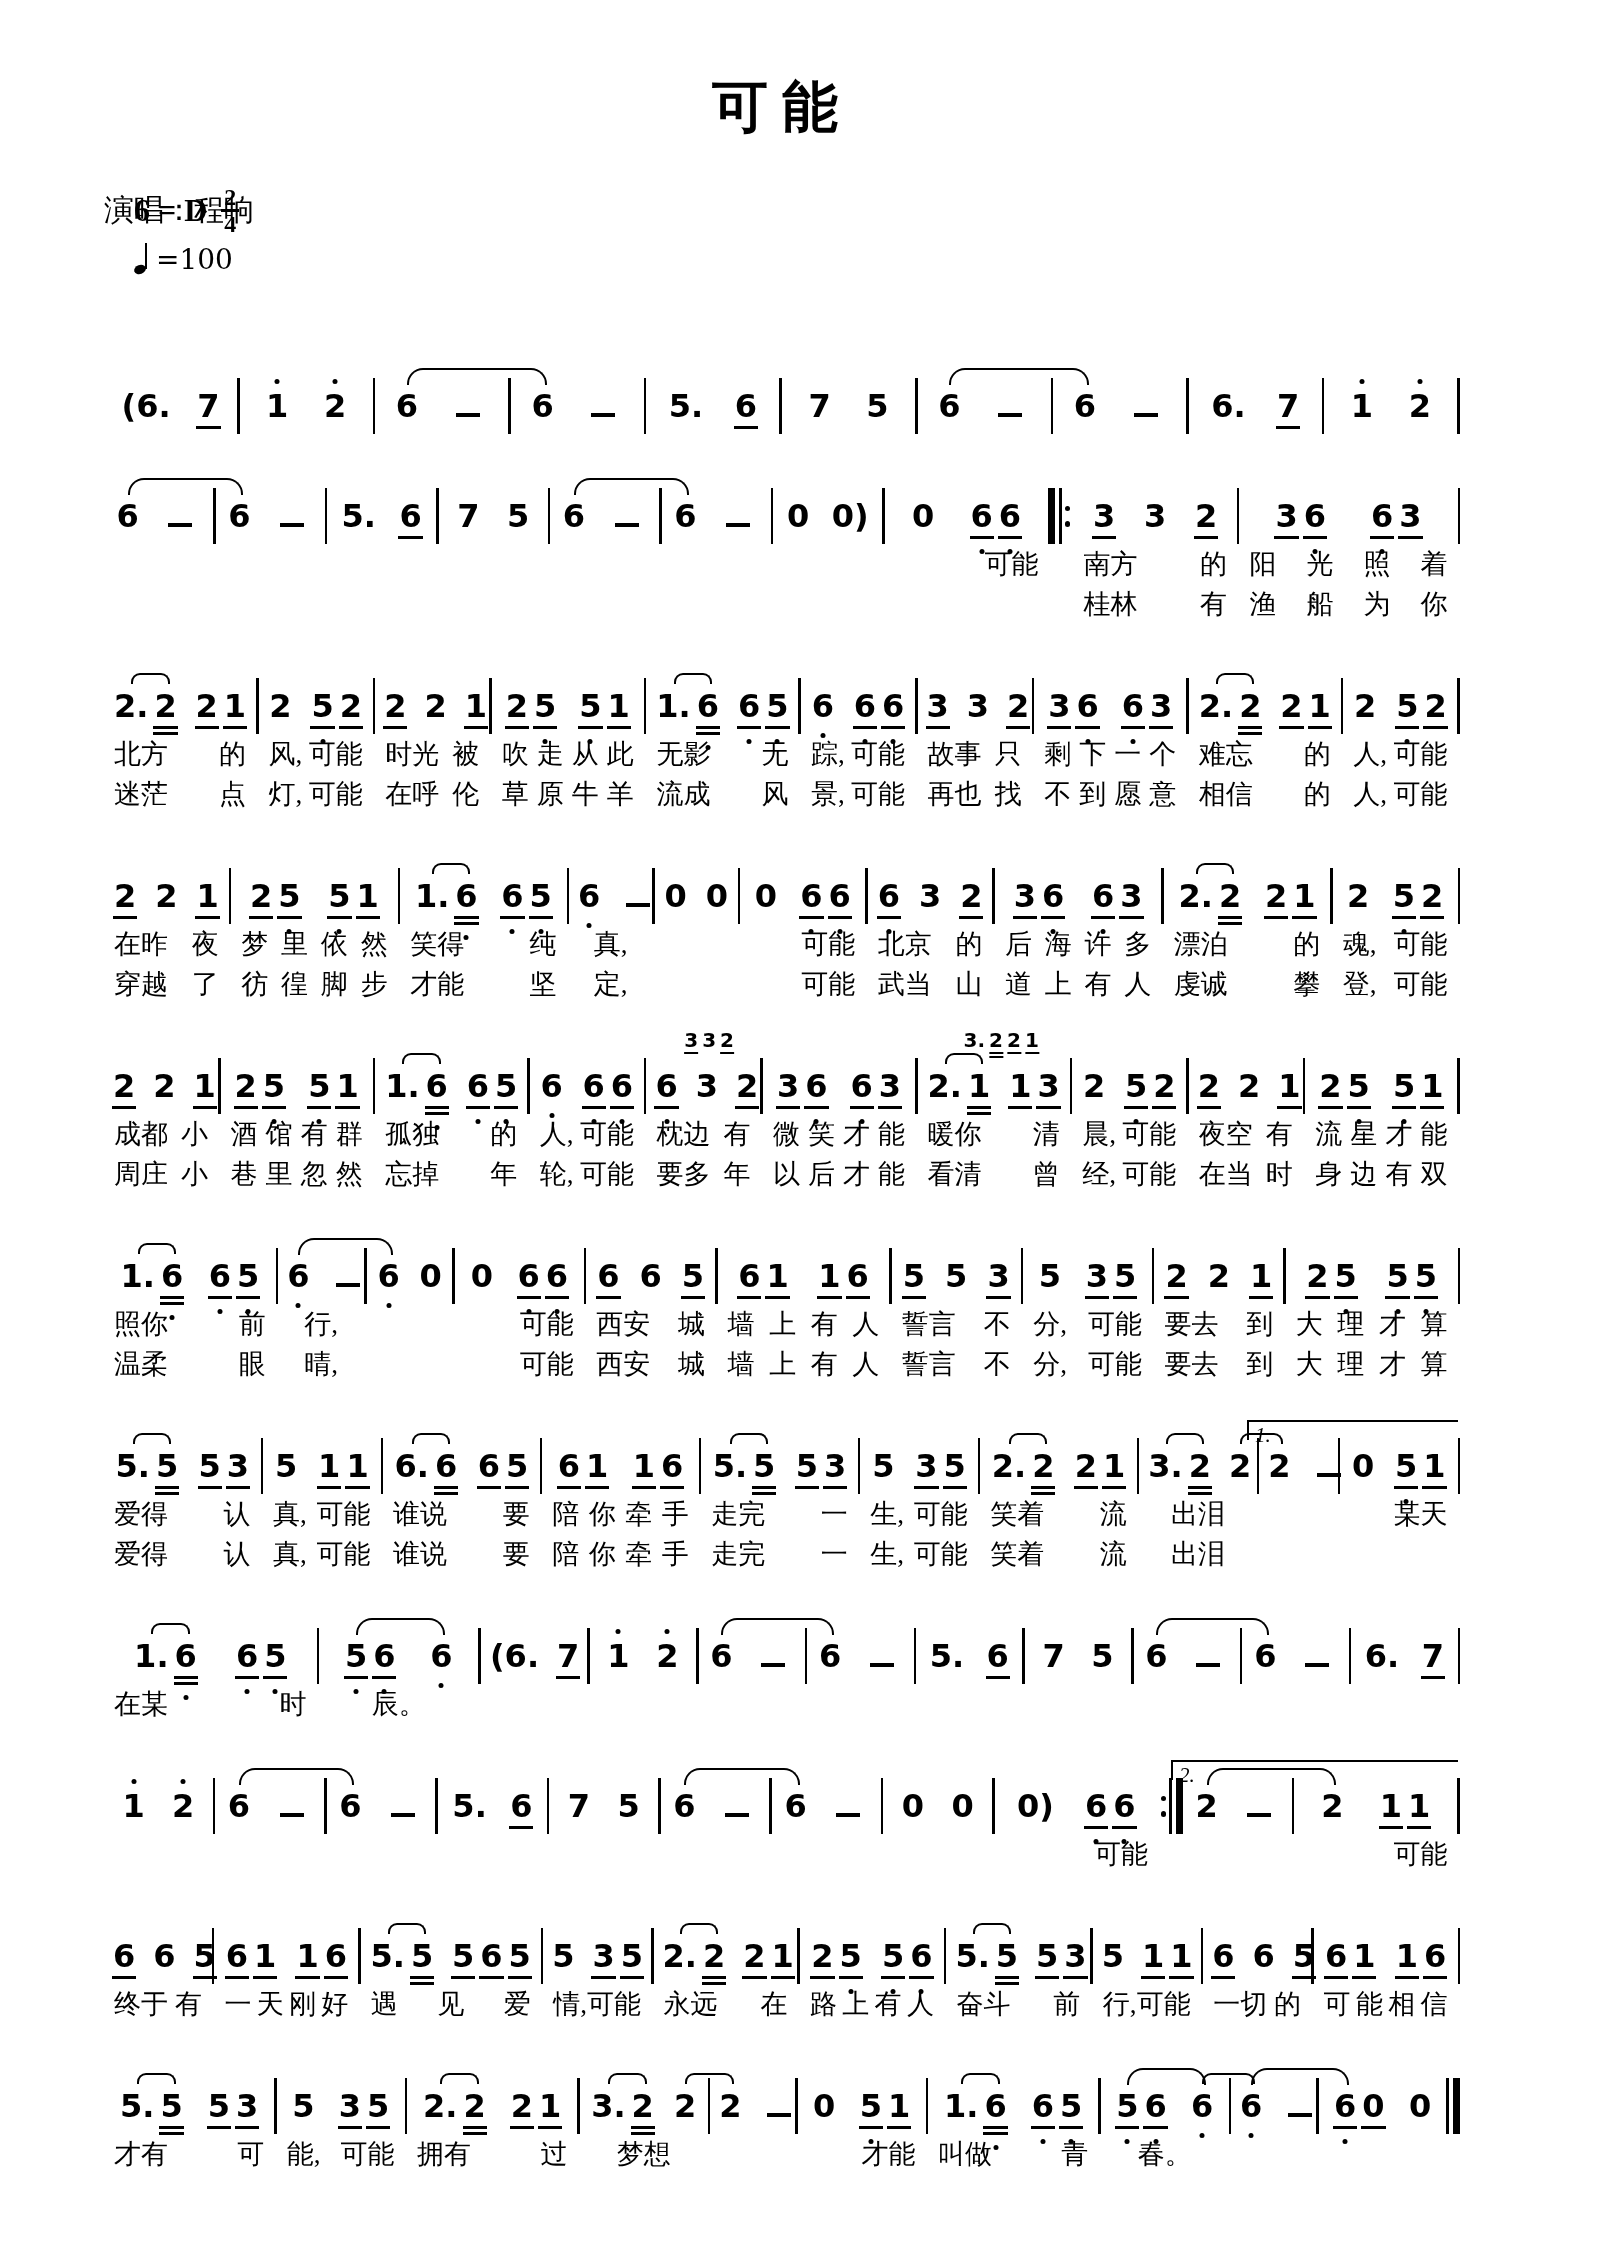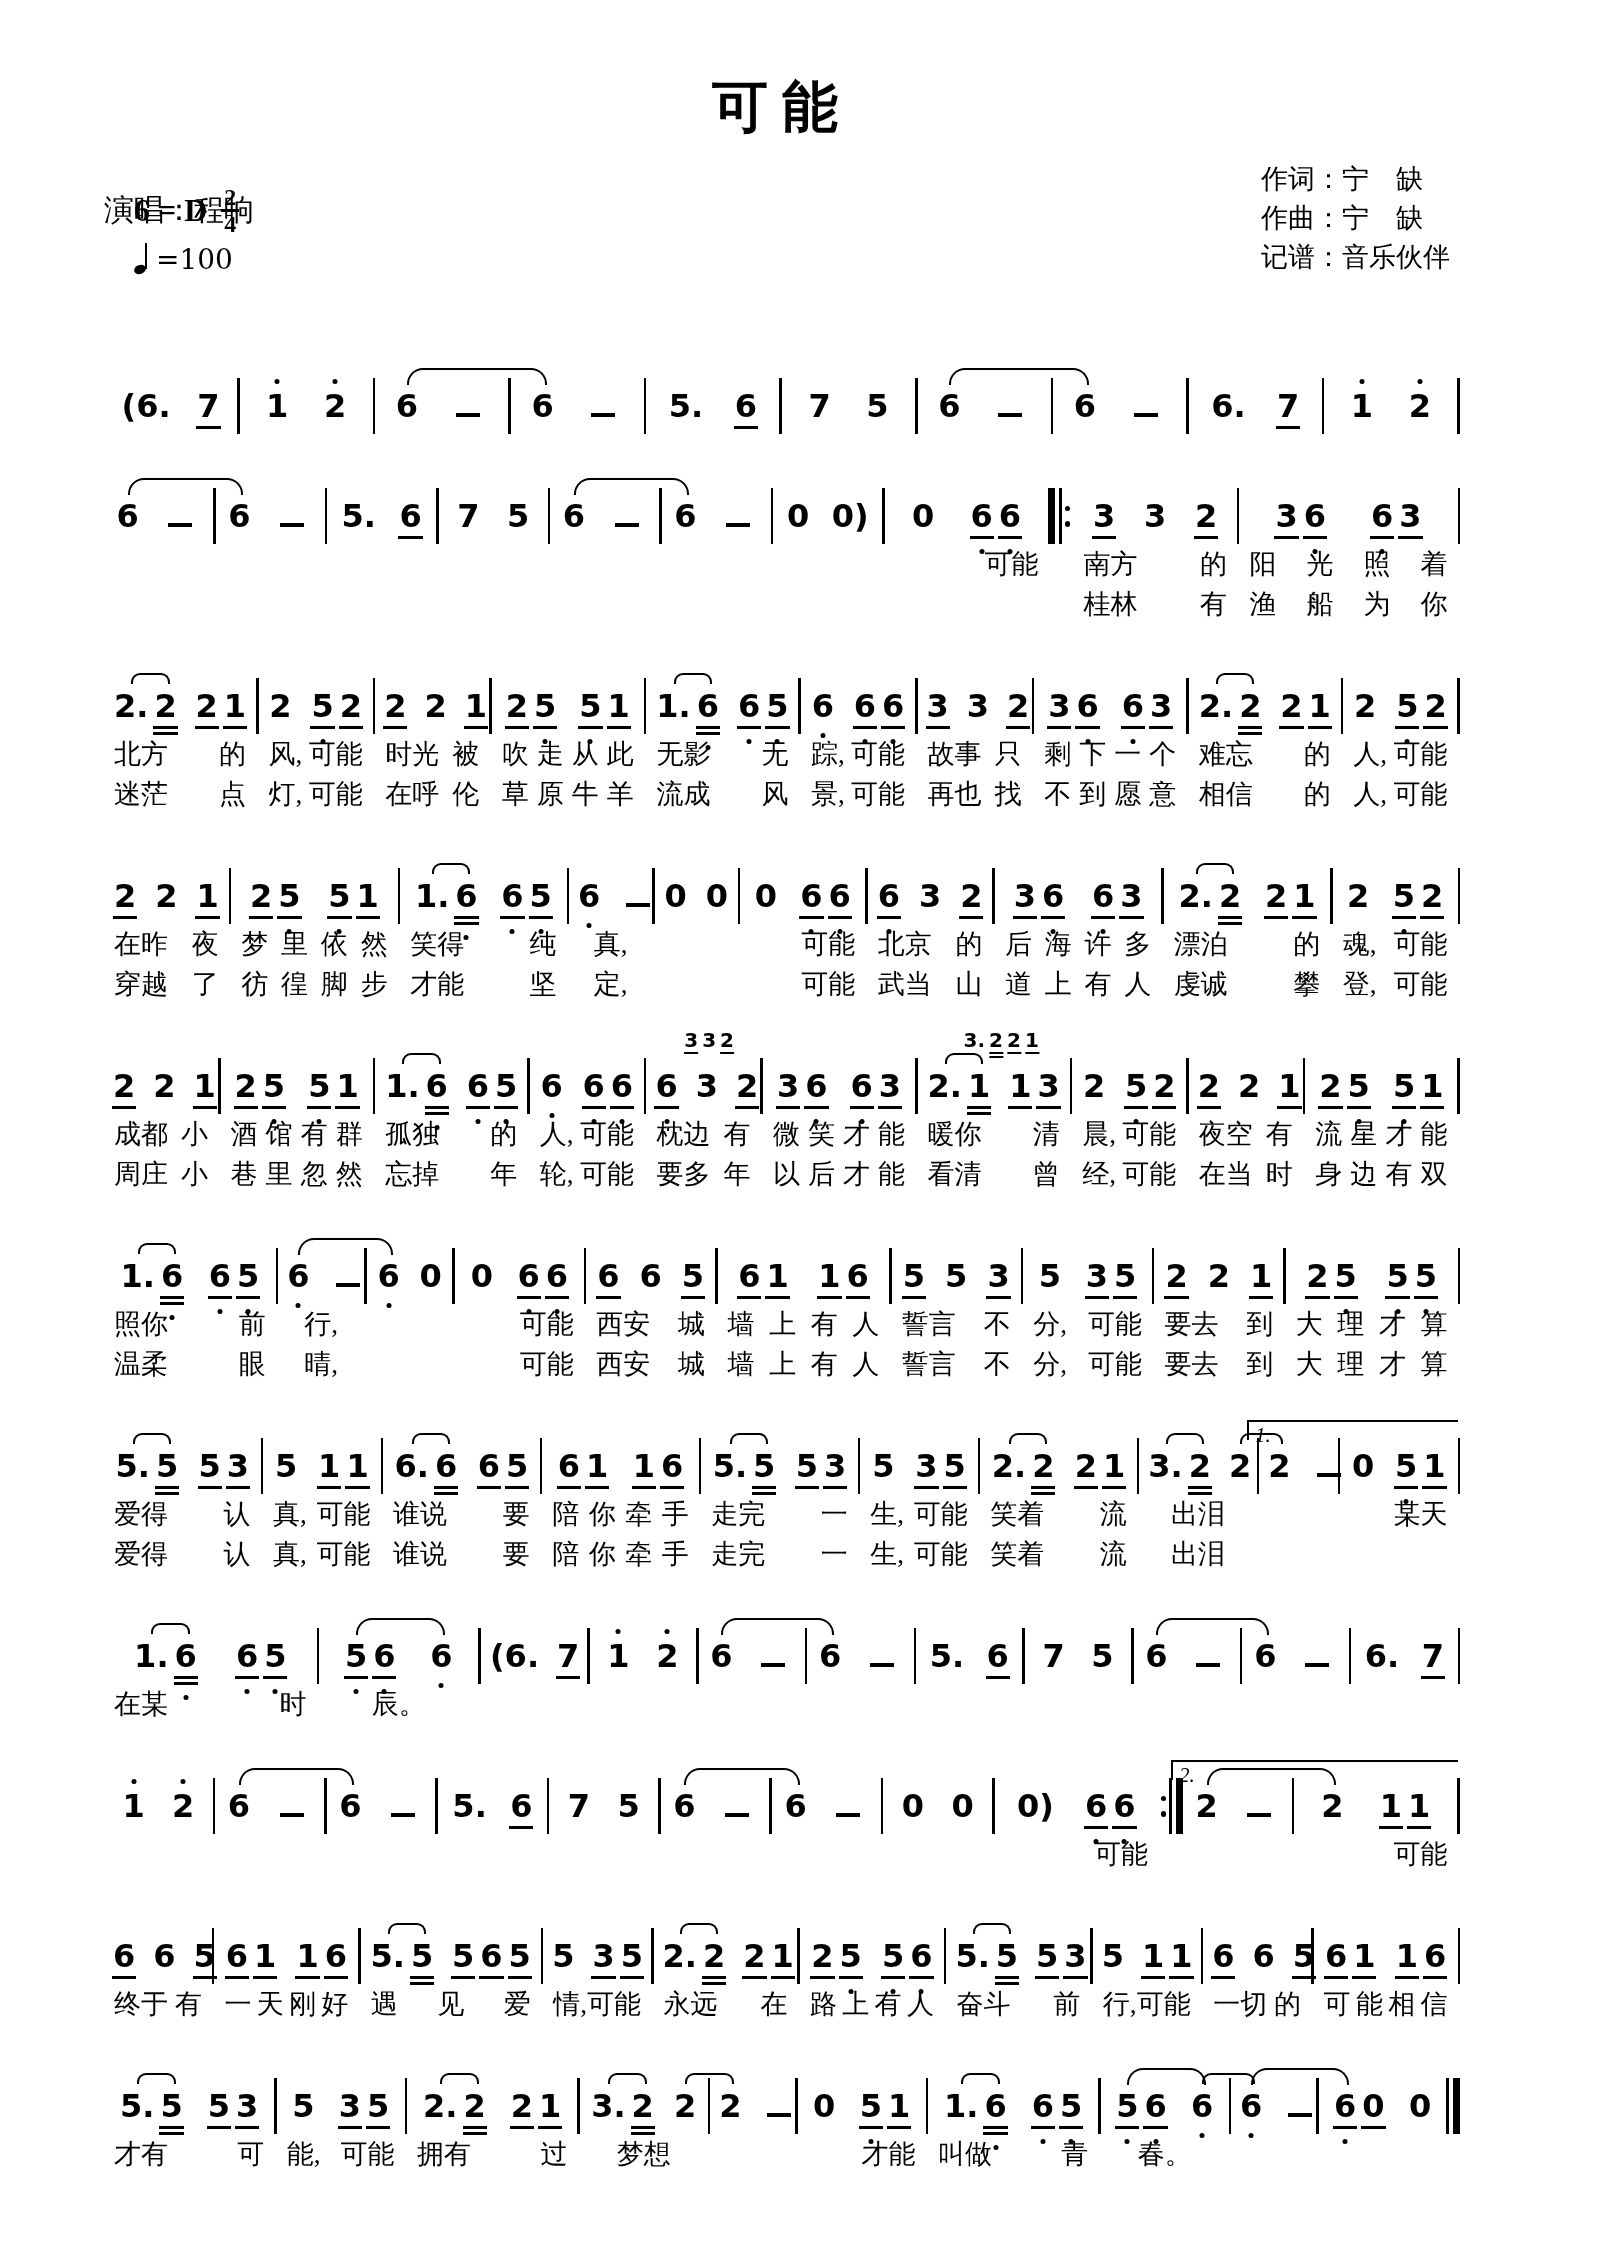--- a/index.html
+++ b/index.html
@@ -56,25 +56,20 @@
   .vlab{position:absolute;left:6px;top:1px;font:italic 400 21px "Liberation Serif",serif;}
   .ann{position:absolute;top:0;left:55%;transform:translateX(-50%);display:flex;align-items:center;white-space:nowrap;}
 </style>
 </head>
 <body>
 
 <div class="page">
   <div class="hdr">
     <div class="title">可能</div>
     <div class="performer">演唱：程响</div>
-    <div class="credits">
-      <div>作词：宁　缺</div>
-      <div>作曲：宁　缺</div>
-      <div>记谱：音乐伙伴</div>
-    </div>
     <div class="keyrow">
       <span class="keytxt">6 = D</span>
       <span class="frac">
         <span class="num">2</span>
         <span>4</span>
       </span>
     </div>
     <div class="temporow">
       <span class="qnote"></span>
       <span>=100</span>

